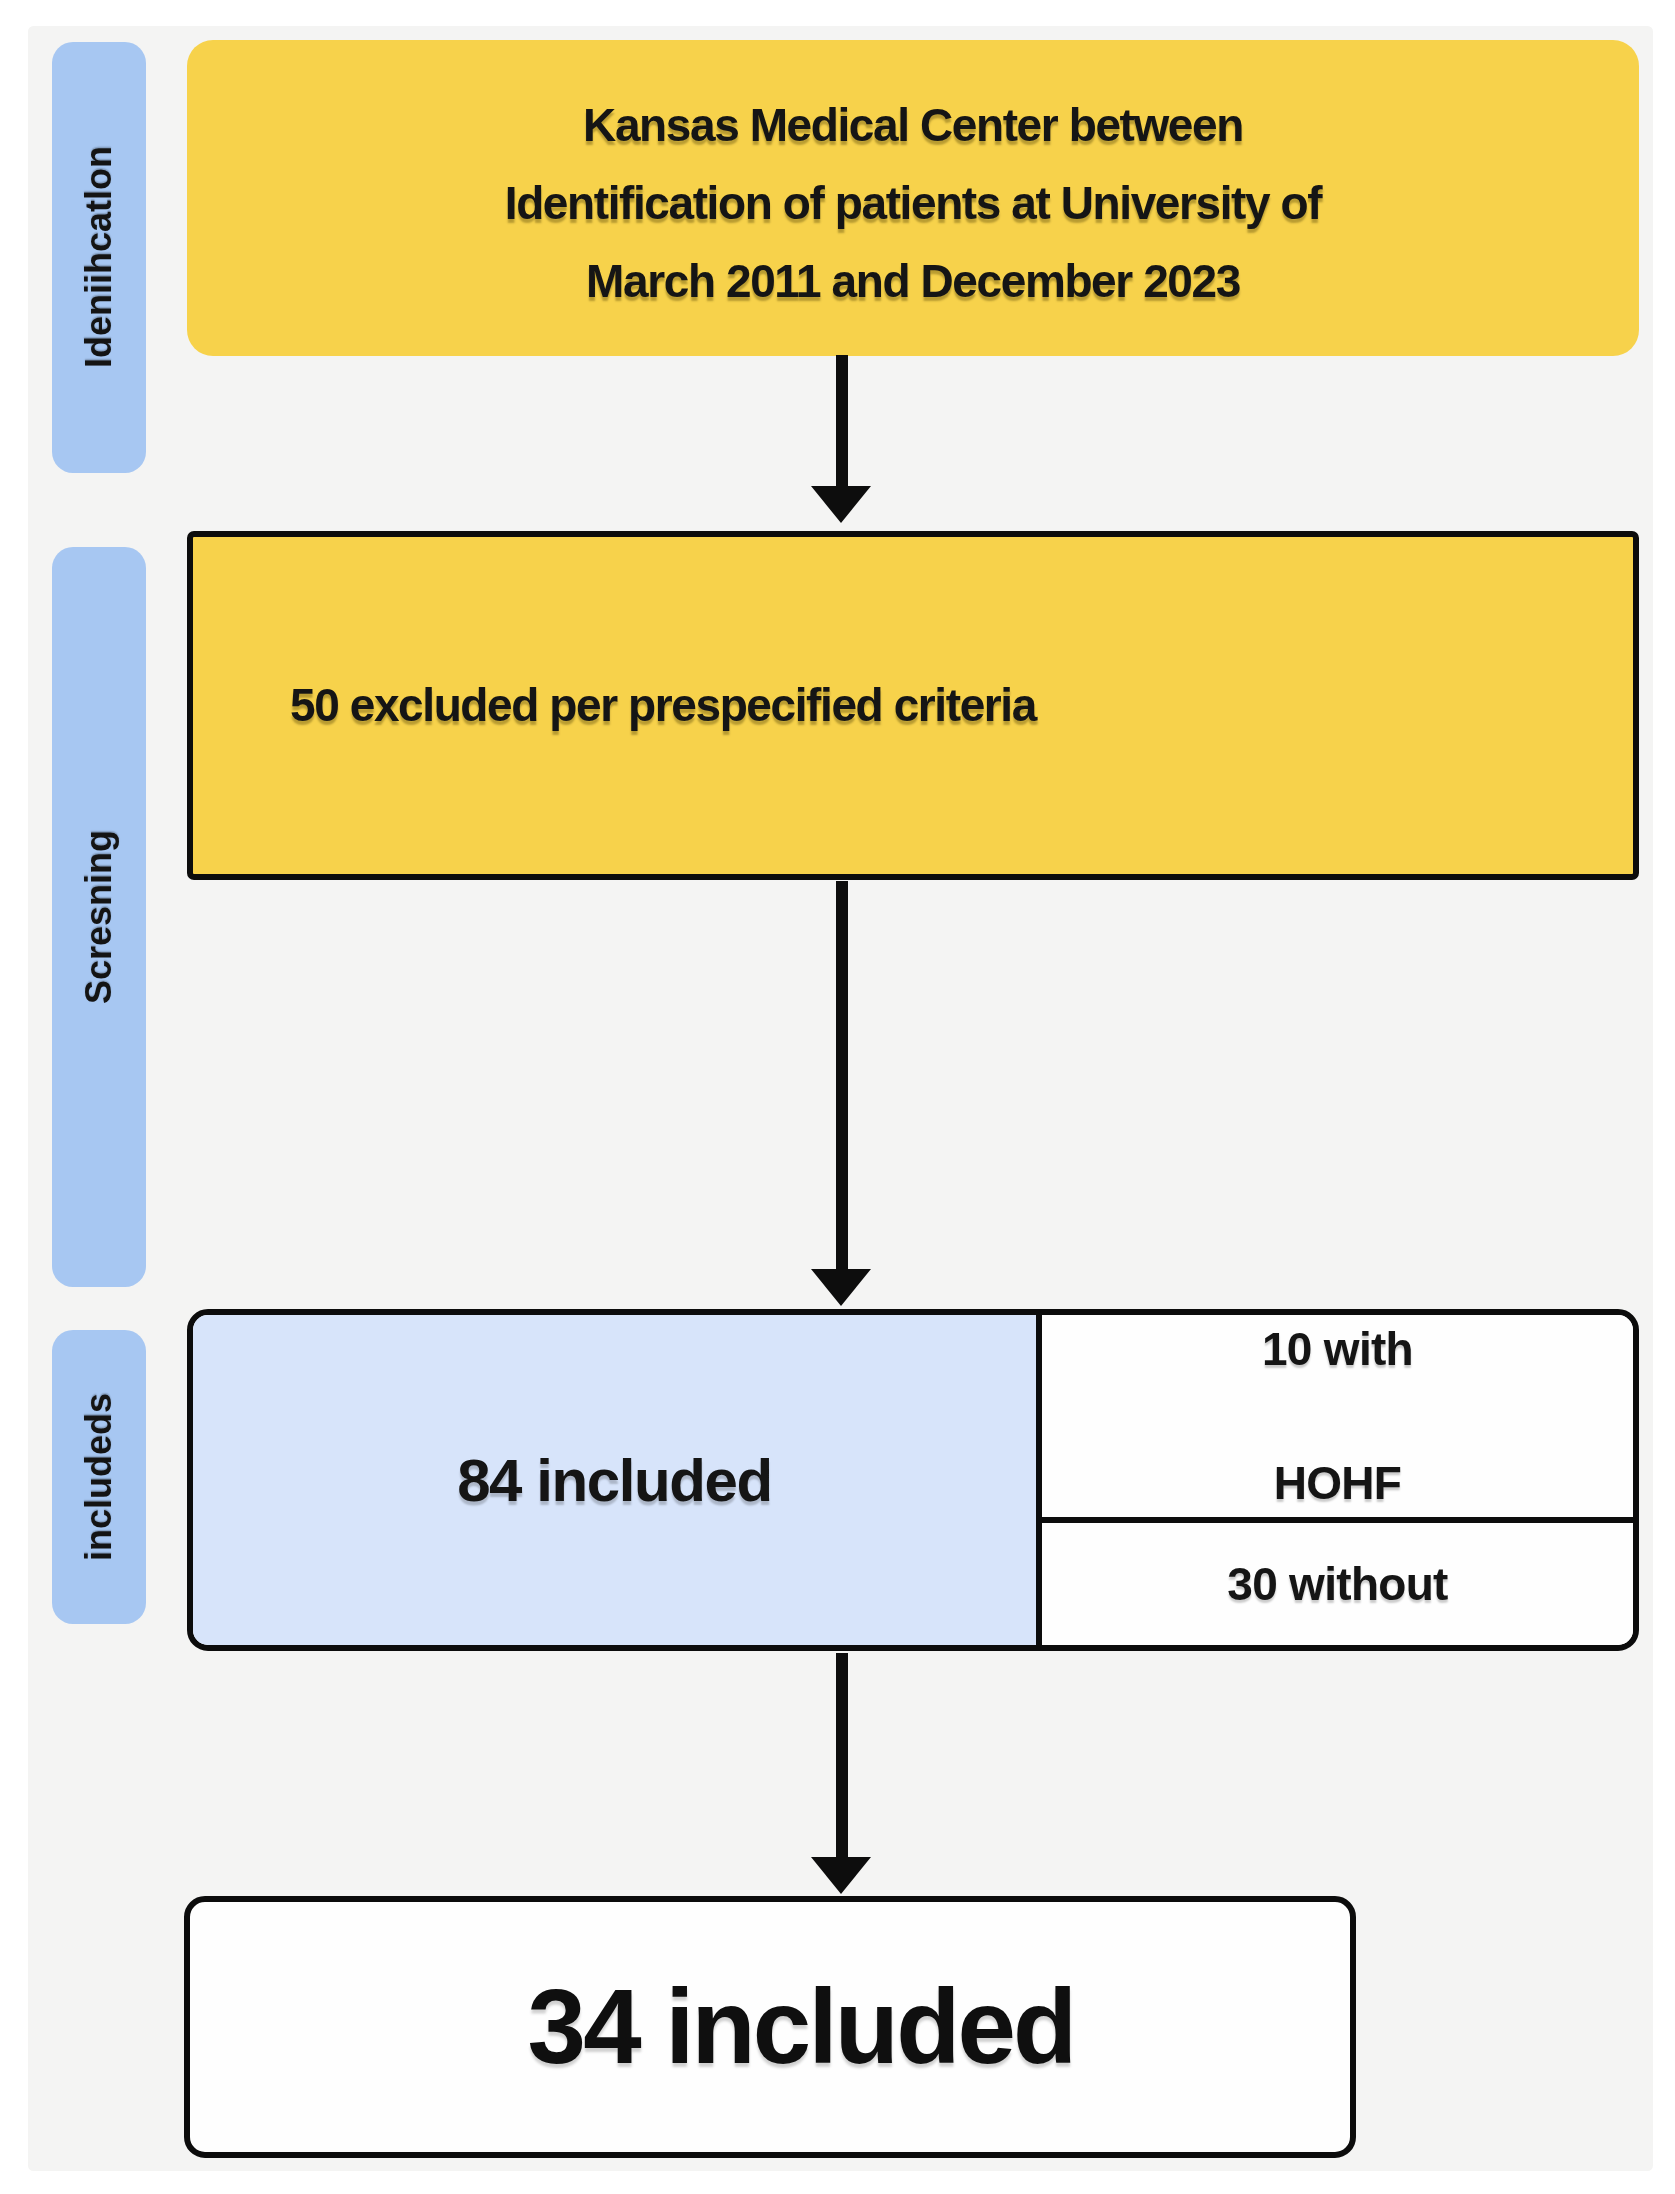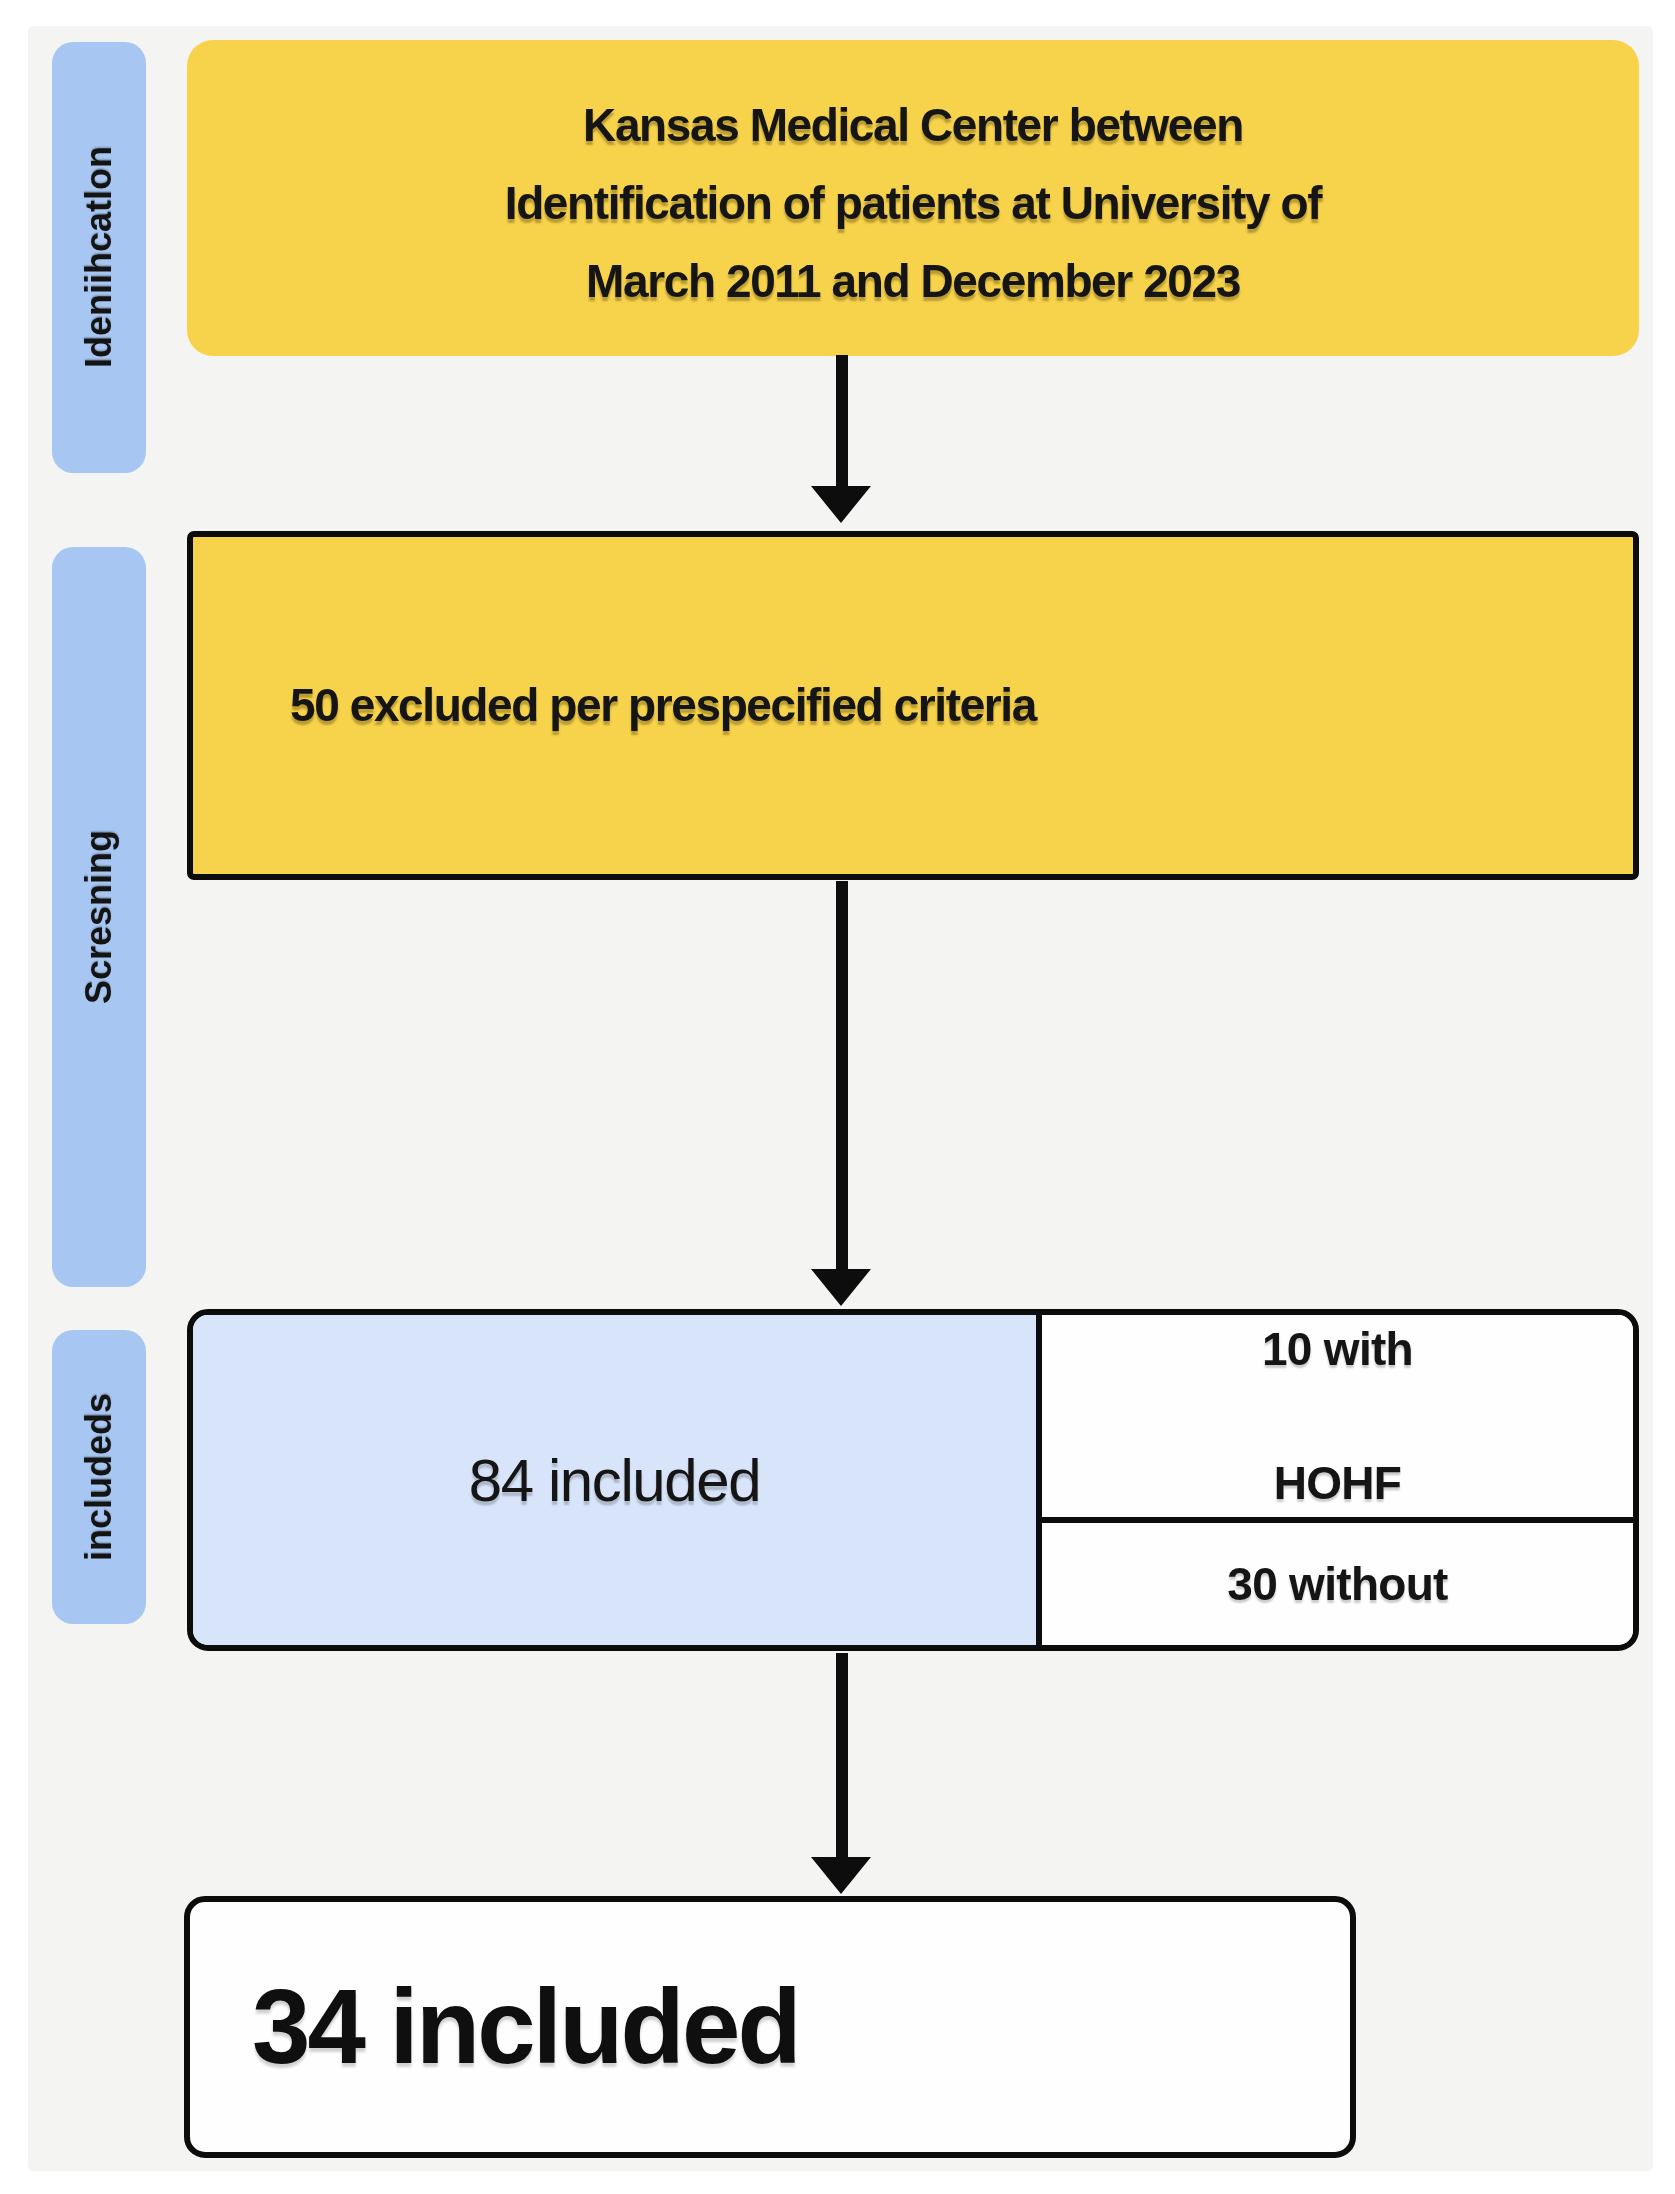--- a/index.html
+++ b/index.html
@@ -54,21 +54,21 @@
   .box-included{
     left:187px;top:1309px;width:1452px;height:342px;
     background:#fefefe;border:6.2px solid #0c0c0c;border-radius:21px;
     overflow:hidden;display:flex;
   }
   .cell-left{
     width:849px;background:#d7e4fa;border-right:6.2px solid #0c0c0c;
     display:flex;align-items:center;justify-content:center;box-sizing:border-box;
   }
   .cell-left .big{
-    font-size:60px;font-weight:400;letter-spacing:-1.4px;color:#151515;
+    font-size:60px;font-weight:700;letter-spacing:-1.4px;color:#151515;
     text-shadow:0 3.5px 2.1px rgba(0,0,0,0.2);white-space:nowrap;
   }
   .col-right{flex:1;display:flex;flex-direction:column;}
   .cell-top{
     height:208px;box-sizing:border-box;border-bottom:6.2px solid #0c0c0c;
     display:flex;flex-direction:column;align-items:center;justify-content:space-between;
     background:#fefefe;
   }
   .cell-top .line{
     font-size:46px;font-weight:700;letter-spacing:-0.7px;color:#151515;
@@ -77,21 +77,21 @@
   .cell-bottom{
     flex:1;display:flex;align-items:center;justify-content:center;background:#fefefe;
   }
   .cell-bottom .line{
     font-size:46px;font-weight:700;letter-spacing:-0.7px;color:#151515;
     text-shadow:0 2.8px 2.1px rgba(0,0,0,0.2);white-space:nowrap;
   }
   .box-final{
     left:184px;top:1896px;width:1172px;height:262px;
     background:#fefefe;border:6.2px solid #0c0c0c;border-radius:21px;
-    display:flex;align-items:center;
+    display:flex;align-items:center;justify-content:center;
     padding-left:62px;box-sizing:border-box;
   }
   .box-final .huge{
     font-size:105px;font-weight:700;letter-spacing:-2.8px;color:#0f0f0f;
     text-shadow:0 3.5px 2.8px rgba(0,0,0,0.18);white-space:nowrap;
   }
   
   .arrow .shaft{
     position:absolute;left:836px;width:11.8px;background:#0d0d0d;
   }

